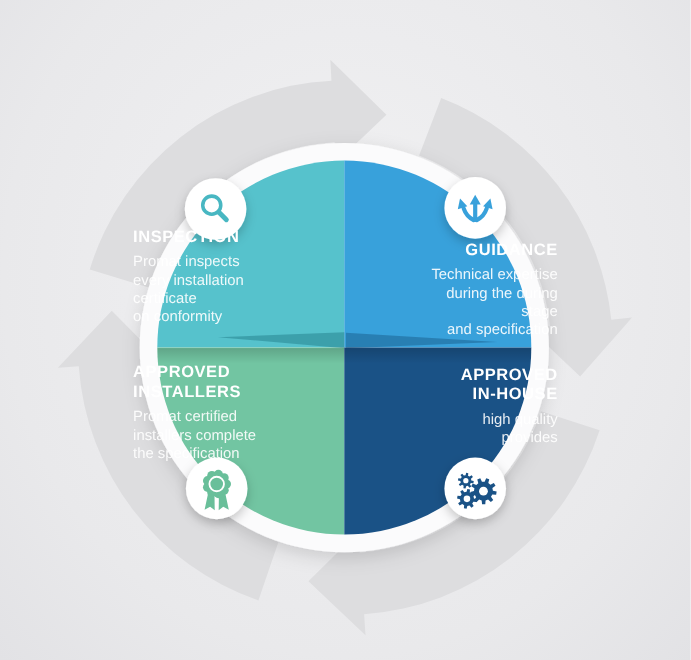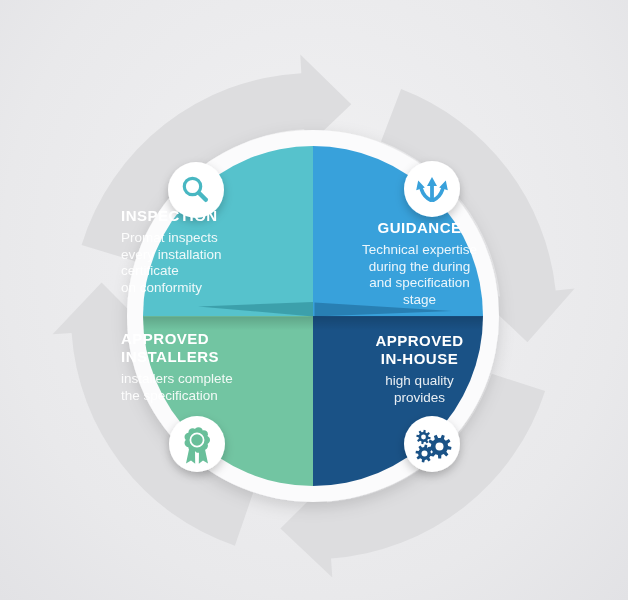--- a/index.html
+++ b/index.html
@@ -6,21 +6,21 @@
   #stage{
     position:relative;width:628px;height:600px;overflow:hidden;
     background:radial-gradient(ellipse at 50% 42%, #f2f2f3 0%, #ececee 45%, #e9e9eb 70%, #e2e2e5 100%);
     font-family:"Liberation Sans",sans-serif;
   }
   #diagram-svg{position:absolute;left:0;top:0;}
   .q-text{position:absolute;pointer-events:none;}
   .q-title{font-weight:700;font-size:15px;line-height:18px;color:#ffffff;letter-spacing:.5px;}
   .q-body{margin-top:5px;font-size:13.5px;line-height:16.5px;color:rgba(255,255,255,.9);}
   .ta-r{}
-  .ta-l{text-align:center;}
+  .ta-l{text-align:right;}
   #txt-inspection{right:332px;top:207px;width:175px;}
   #txt-guidance{left:332px;top:219px;width:175px;}
   #txt-approved{right:332px;top:330px;width:175px;}
   #txt-processed{left:332px;top:332px;width:175px;}
 </style>
 </head>
 <body>
 
 <div id="stage">
 
@@ -123,31 +123,32 @@
       <div>certificate</div>
       <div>on conformity</div>
     </div>
   </div>
 
   <div id="txt-guidance" class="q-text ta-l">
     <div class="q-title">GUIDANCE</div>
     <div class="q-body">
       <div>Technical expertise</div>
       <div>during the during</div>
+      <div>stage</div>
       <div>and specification</div>
-      <div>stage</div>
     </div>
   </div>
 
   <div id="txt-approved" class="q-text ta-r">
     <div class="q-title">
       <div>APPROVED</div>
       <div>INSTALLERS</div>
     </div>
     <div class="q-body">
+      <div>Promat certified</div>
       <div>installers complete</div>
       <div>the specification</div>
     </div>
   </div>
 
   <div id="txt-processed" class="q-text ta-l">
     <div class="q-title">
       <div>APPROVED</div>
       <div>IN-HOUSE</div>
     </div>

